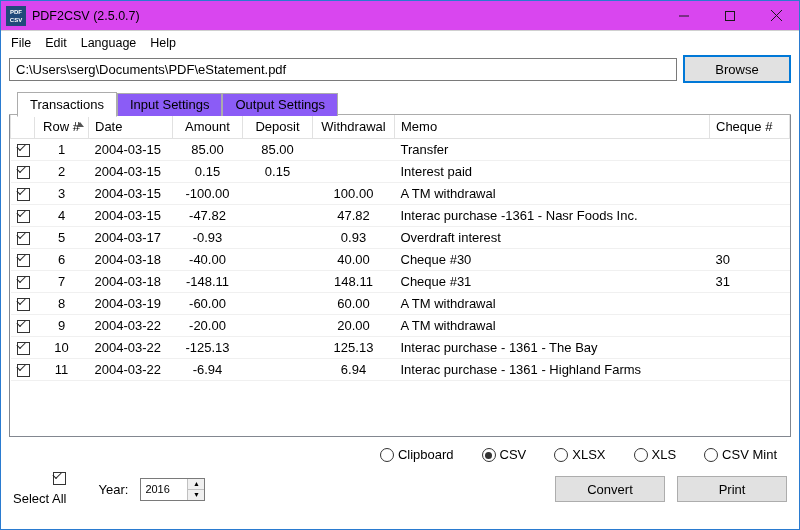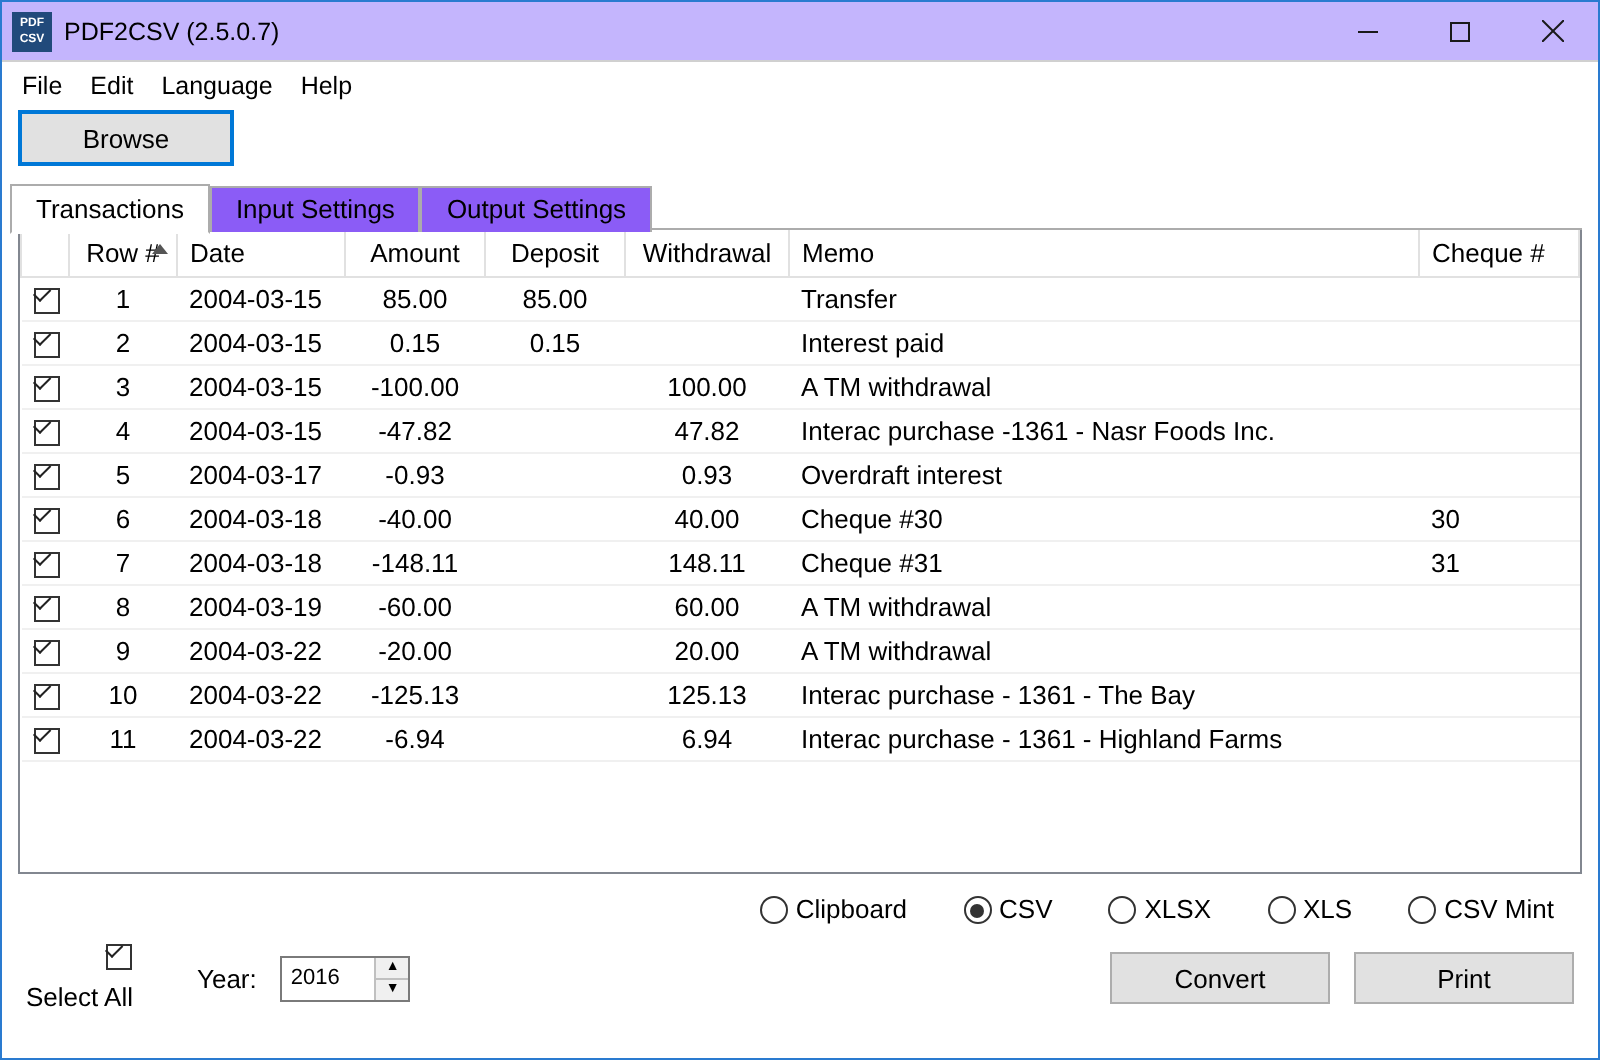--- a/index.html
+++ b/index.html
@@ -9,21 +9,21 @@
     font-size: 13px;
     background: #fff;
     width: 800px;
     height: 530px;
     overflow: hidden;
     border: 1px solid #2a7bd0;
   }
   
   .titlebar {
     height: 30px;
-    background: #c4b5fd;
+    background: #d946ef;
     border-bottom: 1px solid #d0d0d0;
     display: flex;
     align-items: center;
     color: #000;
   }
   .titlebar .app-icon {
     width: 20px; height: 20px;
     margin: 0 6px 0 5px;
     background: #214a7b;
     position: relative;
@@ -80,21 +80,21 @@
     cursor: default;
   }
   .btn-browse { width: 108px; height: 28px; background:#e1e1e1; border:2px solid #0078d7;}
   .btn-gray { border: 1px solid #adadad; background: #e1e1e1; }
   .btn-wide { width: 110px; }
   
   .tabstrip {
     display: flex;
     height: 26px;
     align-items: flex-end;
-    padding: 0 4px;
+    padding: 0 16px;
     position: relative;
   }
   .tabstrip::after {
     content: "";
     position: absolute;
     left: 8px; right: 8px; bottom: 0;
     border-bottom: 1px solid #acacac;
     z-index: 0;
   }
   .tab {
@@ -249,20 +249,21 @@
 </div>
 
 <div class="menubar">
   <span class="menu-item">File</span>
   <span class="menu-item">Edit</span>
   <span class="menu-item">Language</span>
   <span class="menu-item">Help</span>
 </div>
 
 <div class="path-row">
+  <input class="path-input" value="C:\Users\serg\Documents\PDF\eStatement.pdf" style="">
   <button class="btn btn-browse">Browse</button>
 </div>
 
 <div class="tabstrip">
   <div class="tab active">Transactions</div>
   <div class="tab">Input Settings</div>
   <div class="tab">Output Settings</div>
 </div>
 
 <div class="table-wrap">

